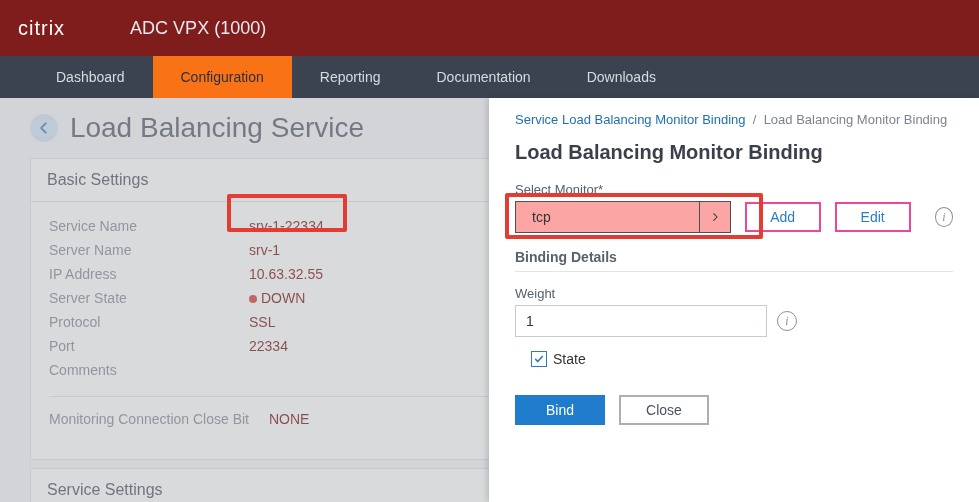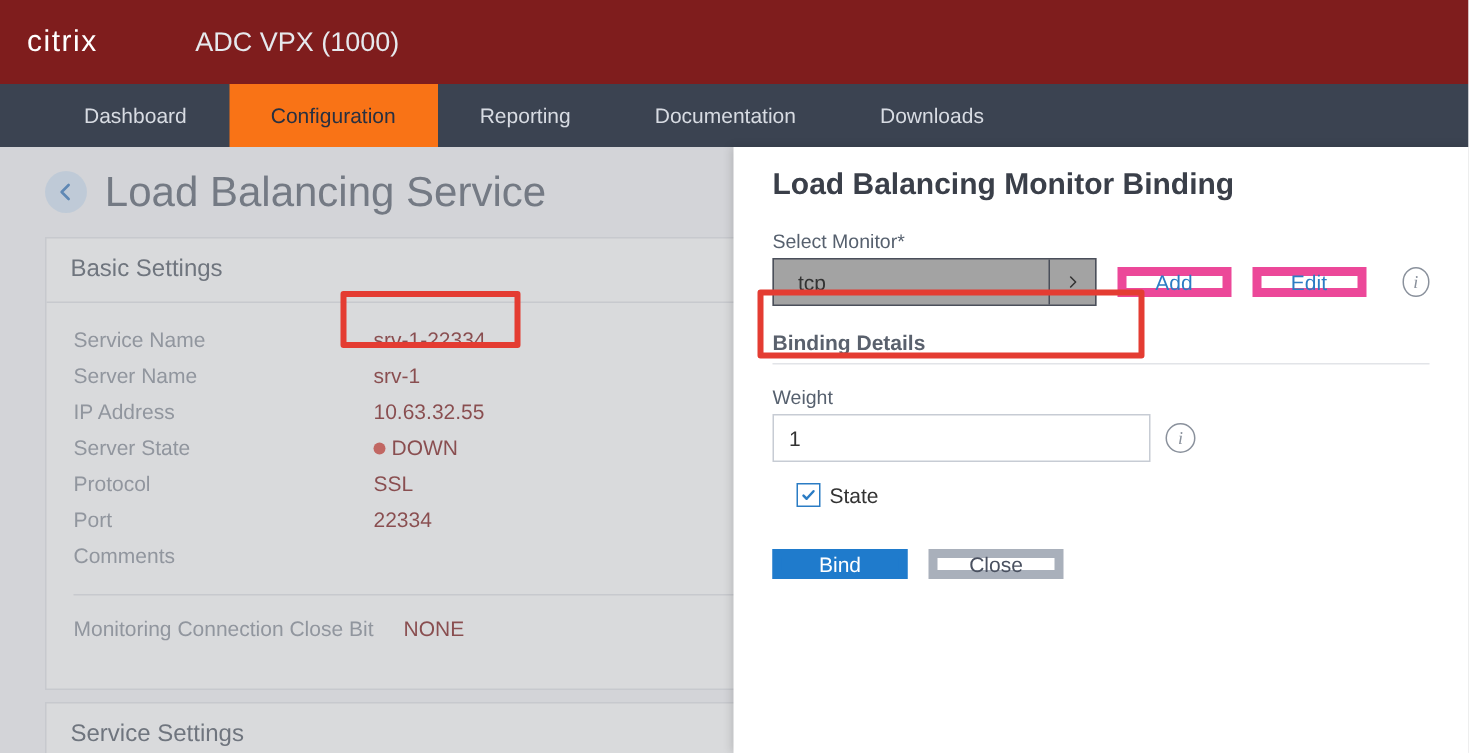--- a/index.html
+++ b/index.html
@@ -116,36 +116,36 @@
     display:flex; align-items:center; gap:14px; margin-bottom:16px;
   }
   .select-monitor {
     display:flex; align-items:center;
     width: 235px; height:32px;
     border:1px solid #4a4f5a;
     box-sizing:border-box;
     position:relative;
     padding-left:16px;
     color:#333;
-    background:#a3a3a3;
+    background:#fca5a5;
     font-size:14px;
   }
   .select-monitor .chev {
     position:absolute; right:0; top:0; bottom:0; width:30px;
     display:flex; align-items:center; justify-content:center;
     border-left:1px solid #4a4f5a;
     font-size:14px; color:#333;
   }
   .btn {
     box-sizing:border-box;
-    height:20px; min-width:76px;
+    height:30px; min-width:76px;
     display:inline-flex; align-items:center; justify-content:center;
     font-size:14px;
     cursor:pointer;
-    border:6px solid #ec4899;
+    border:2px solid #ec4899;
     background:#fff; color:#2b7cc4;
     padding: 0 8px;
   }
   .btn.primary { background:#1f7bcc; color:#fff; border-color:#1f7bcc; }
   .btn.plain { border-color:#a9b0bb; color:#4a5160; }
   .section-hdr {
     font-size:14px; font-weight:600; color:#5a616d;
     border-bottom:1px solid #e2e4e8;
     padding-bottom:6px; margin-bottom:14px;
   }
@@ -246,20 +246,25 @@
 
     <div class="panel" style="margin-top:8px;">
       <div class="panel-hdr">Service Settings</div>
 
     </div>
   </div>
 
   <div class="dimmer"></div>
 
   <div class="sidepanel">
+    <div class="breadcrumb">
+      <a href="#">Service Load Balancing Monitor Binding</a>
+      &nbsp;<span>/</span>&nbsp;
+      <span>Load Balancing Monitor Binding</span>
+    </div>
 
     <div class="sp-title">Load Balancing Monitor Binding</div>
 
     <span class="label">Select Monitor*</span>
     <div class="selectgroup">
       <div class="select-monitor">
         <span>tcp</span>
         <span class="chev">
           <svg width="10" height="12" viewBox="0 0 24 24" fill="none" stroke="#333" stroke-width="2.5" stroke-linecap="round" stroke-linejoin="round">
               <polyline points="9 4 17 12 9 20"></polyline>

